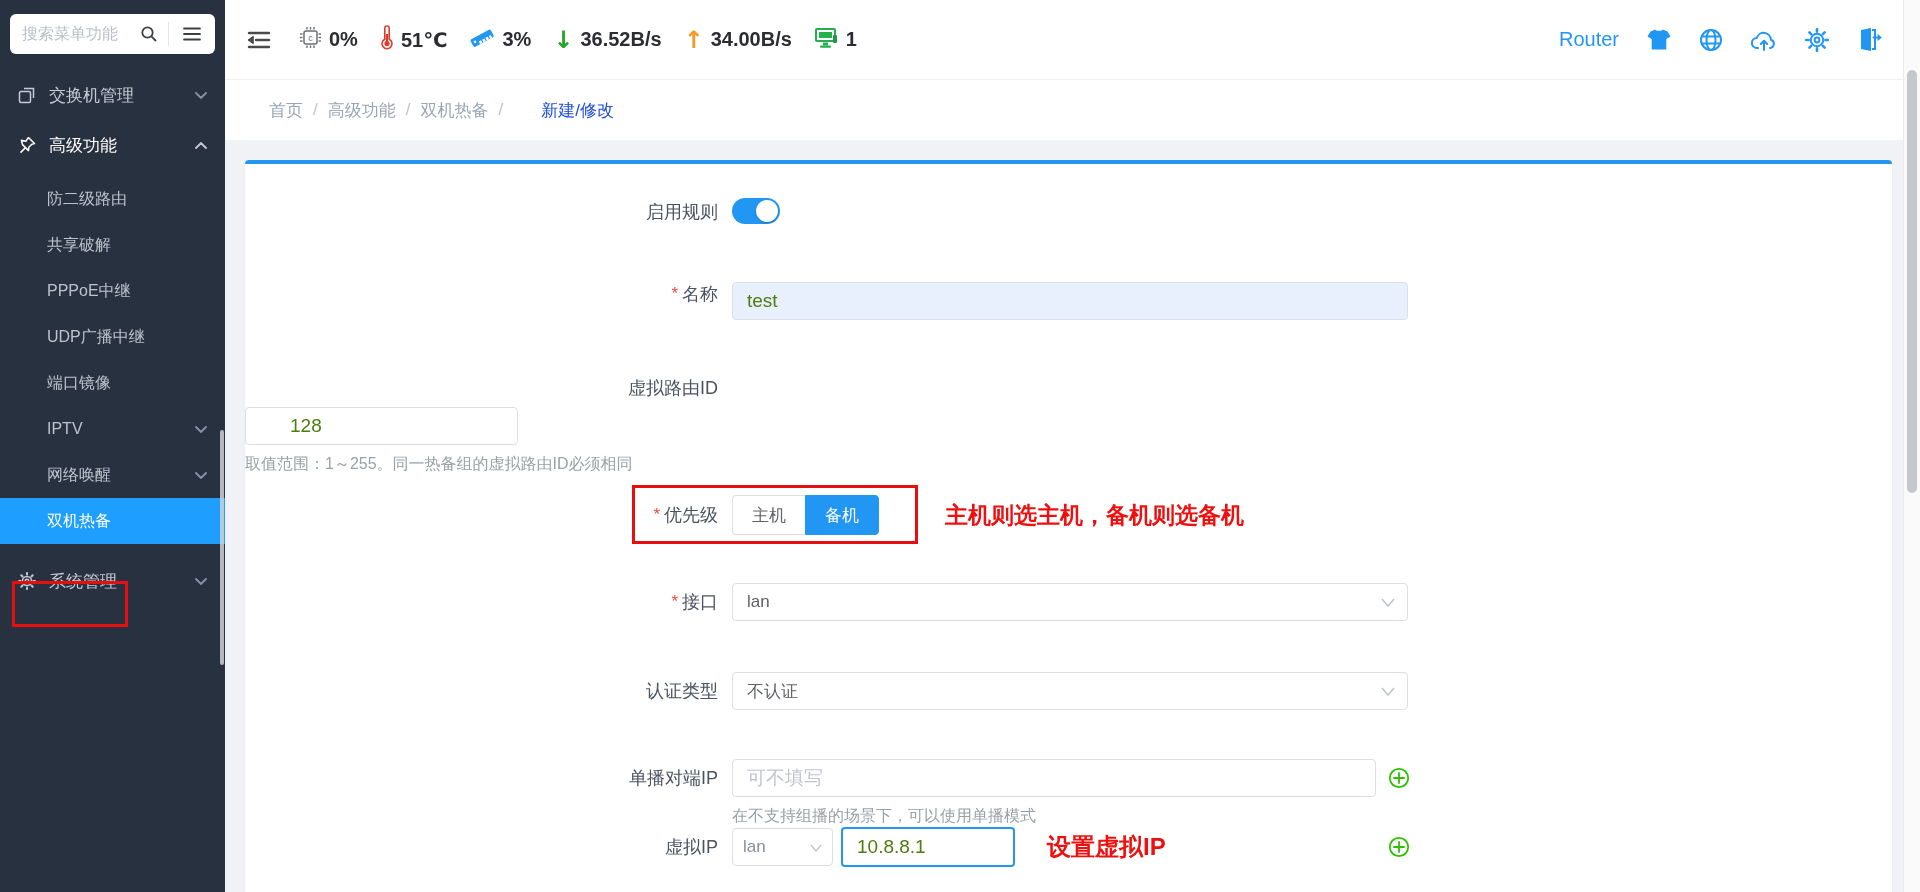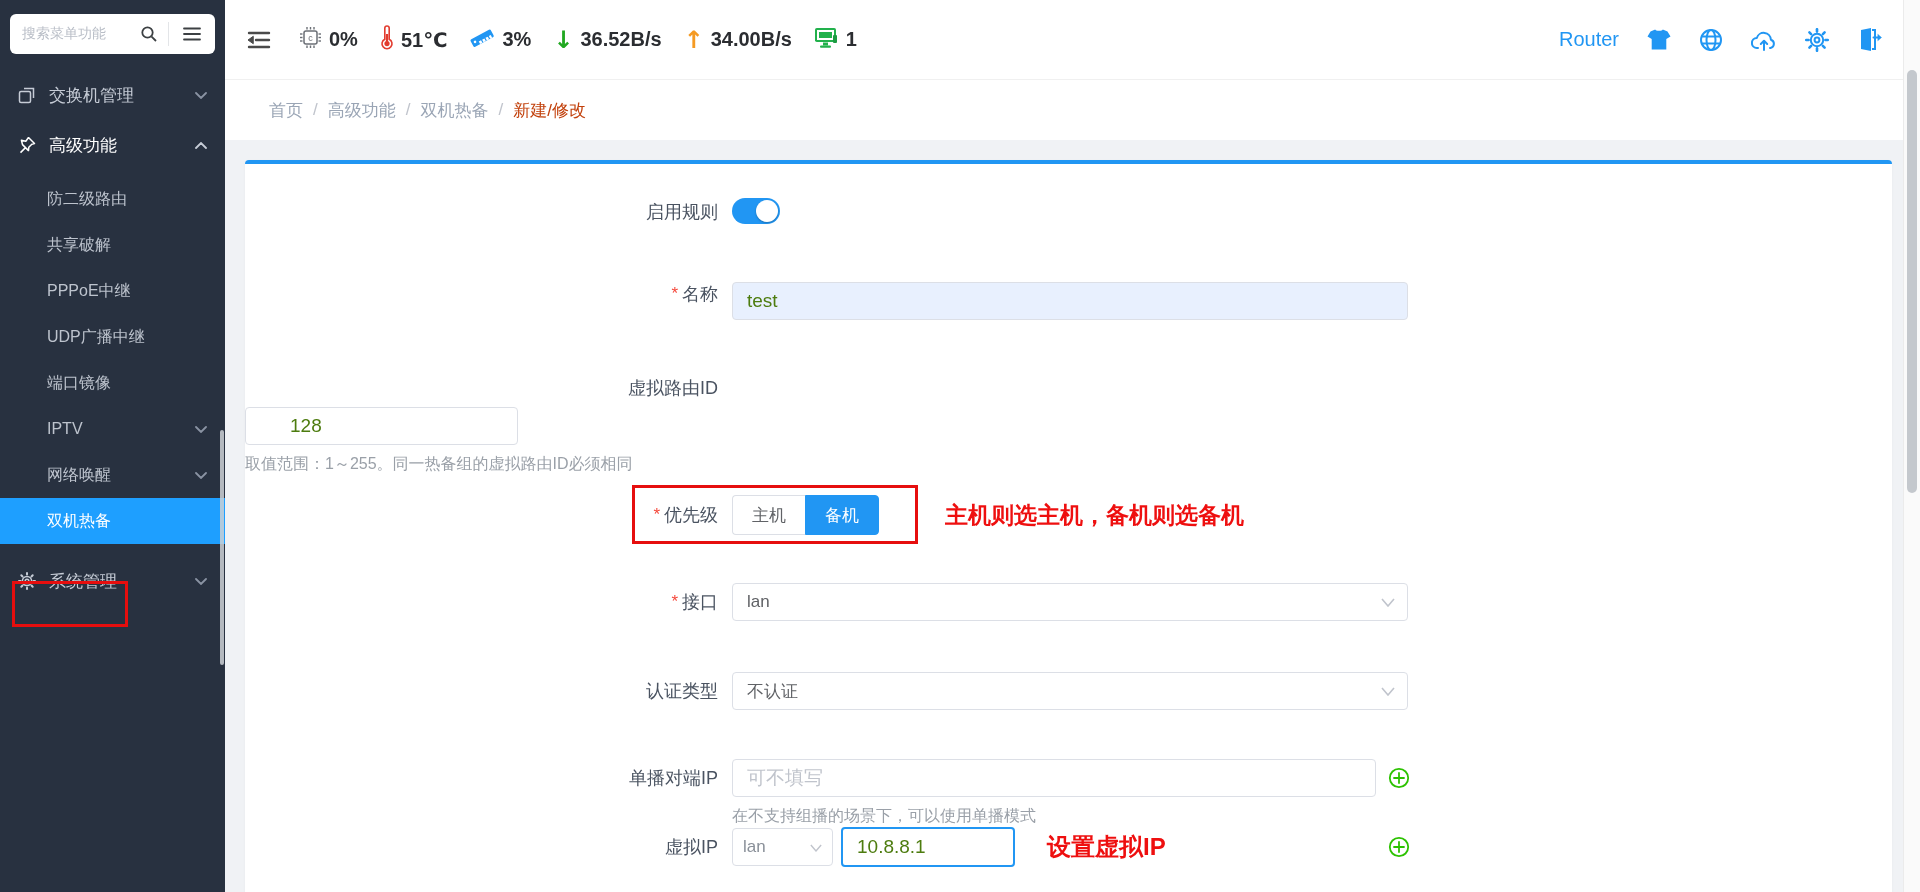--- a/index.html
+++ b/index.html
@@ -12,21 +12,21 @@
   .logo-area { height:80px; background:#2e3a4c; display:flex; align-items:center;
     justify-content:center; }
   .logo { font-family:"DejaVu Serif","Liberation Serif",serif; font-weight:bold;
     font-size:30px; letter-spacing:1px; text-shadow:1px 1px 2px rgba(0,0,0,.6); }
   .logo .p1 { color:#2f7fd1; }
   .logo .p2 { color:#f5a623; }
   .logo sup { font-size:13px; color:#f5a623; vertical-align:top; }
   .search-wrap { margin:14px 10px 0 10px; height:40px; background:#fff;
     border-radius:6px; display:flex; align-items:center; overflow:hidden; }
   .search-input { flex:1; border:none; outline:none; min-width:0;
-    padding:0 4px 0 12px; font-size:14px; color:#0f172a; font-family:Liberation Serif, serif; }
+    padding:0 4px 0 12px; font-size:16px; color:#0f172a; font-family:Liberation Sans, sans-serif; }
   .search-input::placeholder { color:#b9bec7; }
   .search-glass { padding:0 10px 0 0; display:flex; }
   .search-divider { width:1px; height:24px; background:#e3e5e8; }
   .search-menu-btn { width:46px; height:100%; display:flex; align-items:center;
     justify-content:center; cursor:pointer; }
   .nav { margin-top:16px; position:relative; }
   .nav-item { height:50px; display:flex; align-items:center; padding:0 18px;
     color:#c6ccd6; font-size:17px; cursor:pointer; }
   .nav-item .nav-icon { width:18px; margin-right:13px; display:flex; }
   .nav-item .chev { margin-left:auto; display:flex; }
@@ -55,21 +55,21 @@
   .arrow-up { color:#f59a23; }
   .topbar-right { margin-left:auto; display:flex; align-items:center; gap:28px; }
   .router-link { color:#2196f3; font-size:20px; cursor:pointer; }
   .tb-icon { display:flex; cursor:pointer; }
 
   
   .breadcrumb-bar { height:60px; background:#fff; display:flex; align-items:center;
     padding-left:44px; font-size:17px; }
   .bc-item { color:#9aa5b5; cursor:pointer; }
   .bc-sep { color:#c0c4cc; margin:0 10px; }
-  .bc-current { color:#c2410c; }
+  .bc-current { color:#1d4ed8;margin-left:28px; }
 
   
   .content { height:752px; padding:20px 28px 0 20px; }
   .card { background:#fff; height:100%; border-top:4px solid #2196f3;
     border-radius:4px 4px 0 0; box-shadow:0 1px 3px rgba(0,0,0,.04);
     position:relative; padding-top:34px; }
   .row { display:flex; align-items:flex-start; position:relative; }
   .lbl { width:487px; display:flex; justify-content:flex-end; align-items:center;
     padding-right:14px; font-size:18px; color:#4a5361; }
   .req { color:#f5483b; margin-right:4px; font-size:17px; }

